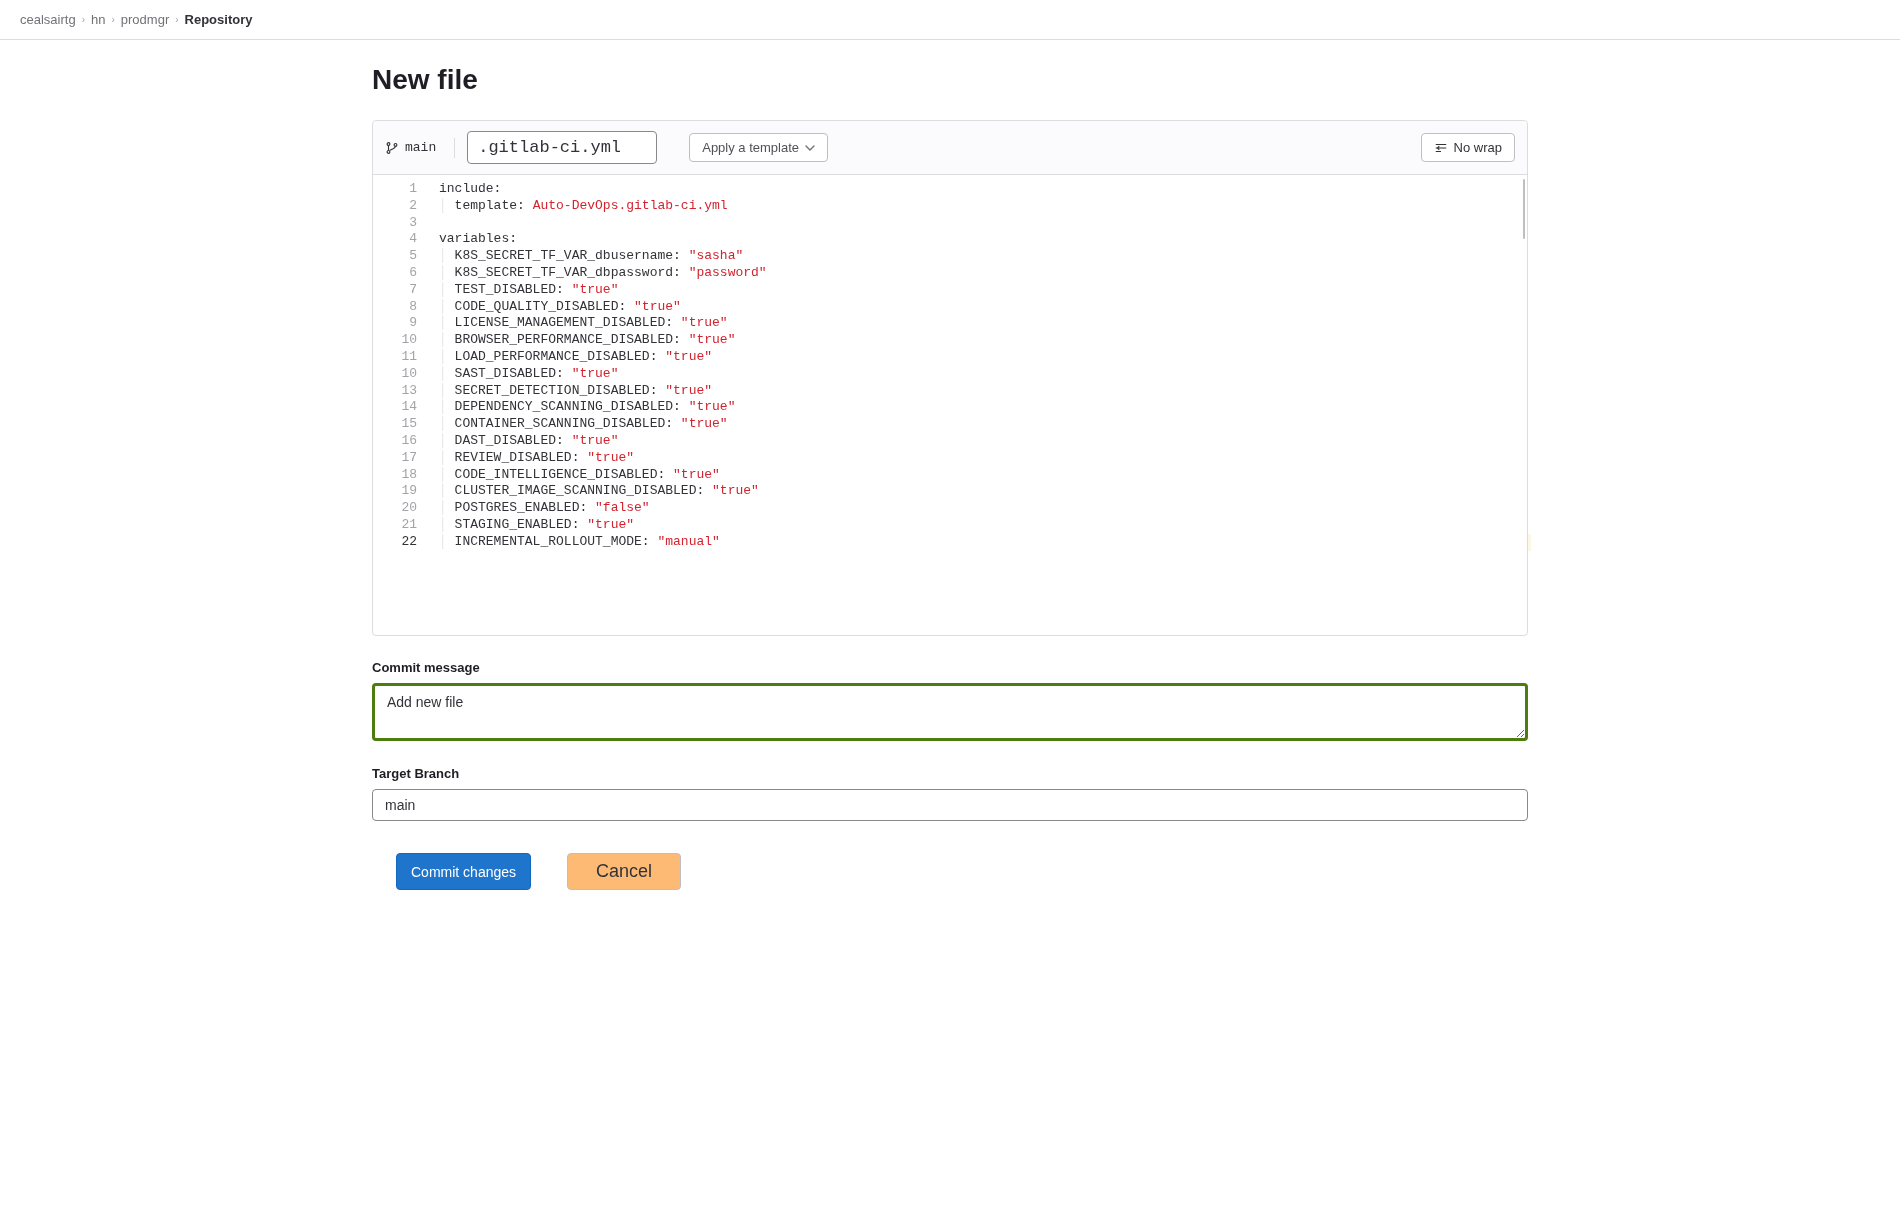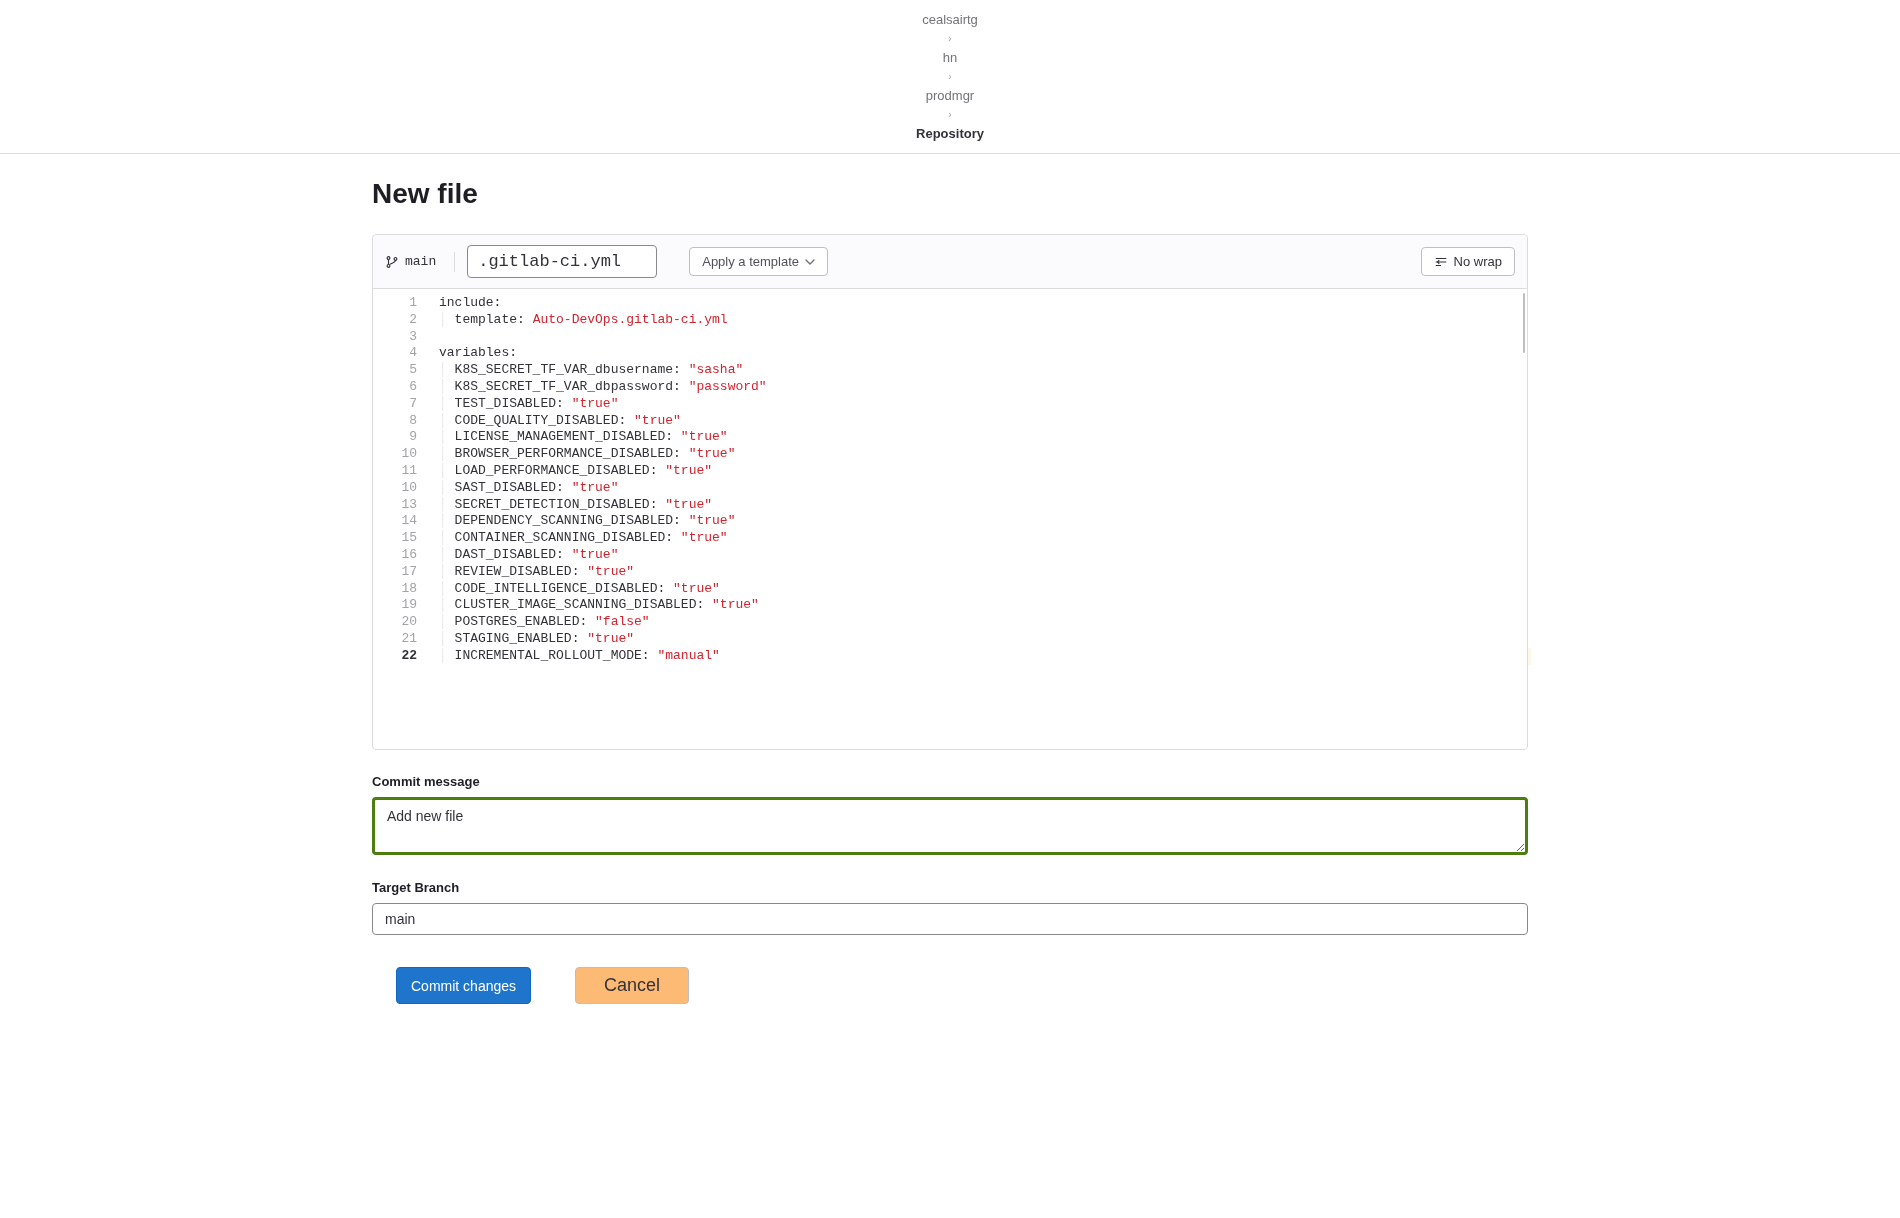--- a/index.html
+++ b/index.html
@@ -10,21 +10,20 @@
     font-size: 14px;
   }
   .breadcrumb {
     padding: 12px 20px;
     border-bottom: 1px solid #dcdcde;
     display: flex;
     align-items: center;
     gap: 6px;
     color: #737278;
     font-size: 13px;
-    flex-direction: column;
   }
   .breadcrumb a { color: #737278; text-decoration: none; cursor: pointer; }
   .breadcrumb strong { color: #333238; font-weight: 600; }
   .chev { color: #a4a3a8; font-size: 10px; }
   .container {
     max-width: 1156px;
     margin: 0 auto;
     padding: 0 0 40px 0;
   }
   h1.page-title {
@@ -108,21 +107,21 @@
   }
   .gutter {
     width: 58px;
     text-align: right;
     padding: 6px 14px 6px 6px;
     color: #a4a3a8;
     user-select: none;
     border-right-width: 0;
   }
   .gutter div { height: 16.8px; }
-  .gutter div.active { color: #333238; font-weight: 700; }
+  .gutter div.active { color: #333238; font-weight: 400; }
   .code-lines { padding: 6px 0 6px 8px; flex: 1; position: relative; }
   .code-lines .line { height: 16.8px; white-space: pre; position: relative; }
   .line.active::before {
     content: "";
     position: absolute;
     left: -66px; right: -4px; top: 0; bottom: 0;
     background: #fdf8e6;
     z-index: -1;
   }
   .code-area::after {
@@ -160,21 +159,21 @@
   }
   .branch-input {
     width: 100%;
     border: 1px solid #89888d;
     border-radius: 4px;
     padding: 7px 12px;
     font-size: 14px;
     margin-bottom: 32px;
     color: #333238;
   }
-  .actions { display: flex; gap: 20px; }
+  .actions { display: flex; gap: 12px; }
 </style>
 </head>
 <body>
 
 <nav class="breadcrumb">
   <a>cealsairtg</a>
   <span class="chev">›</span>
   <a>hn</a>
   <span class="chev">›</span>
   <a>prodmgr</a>

